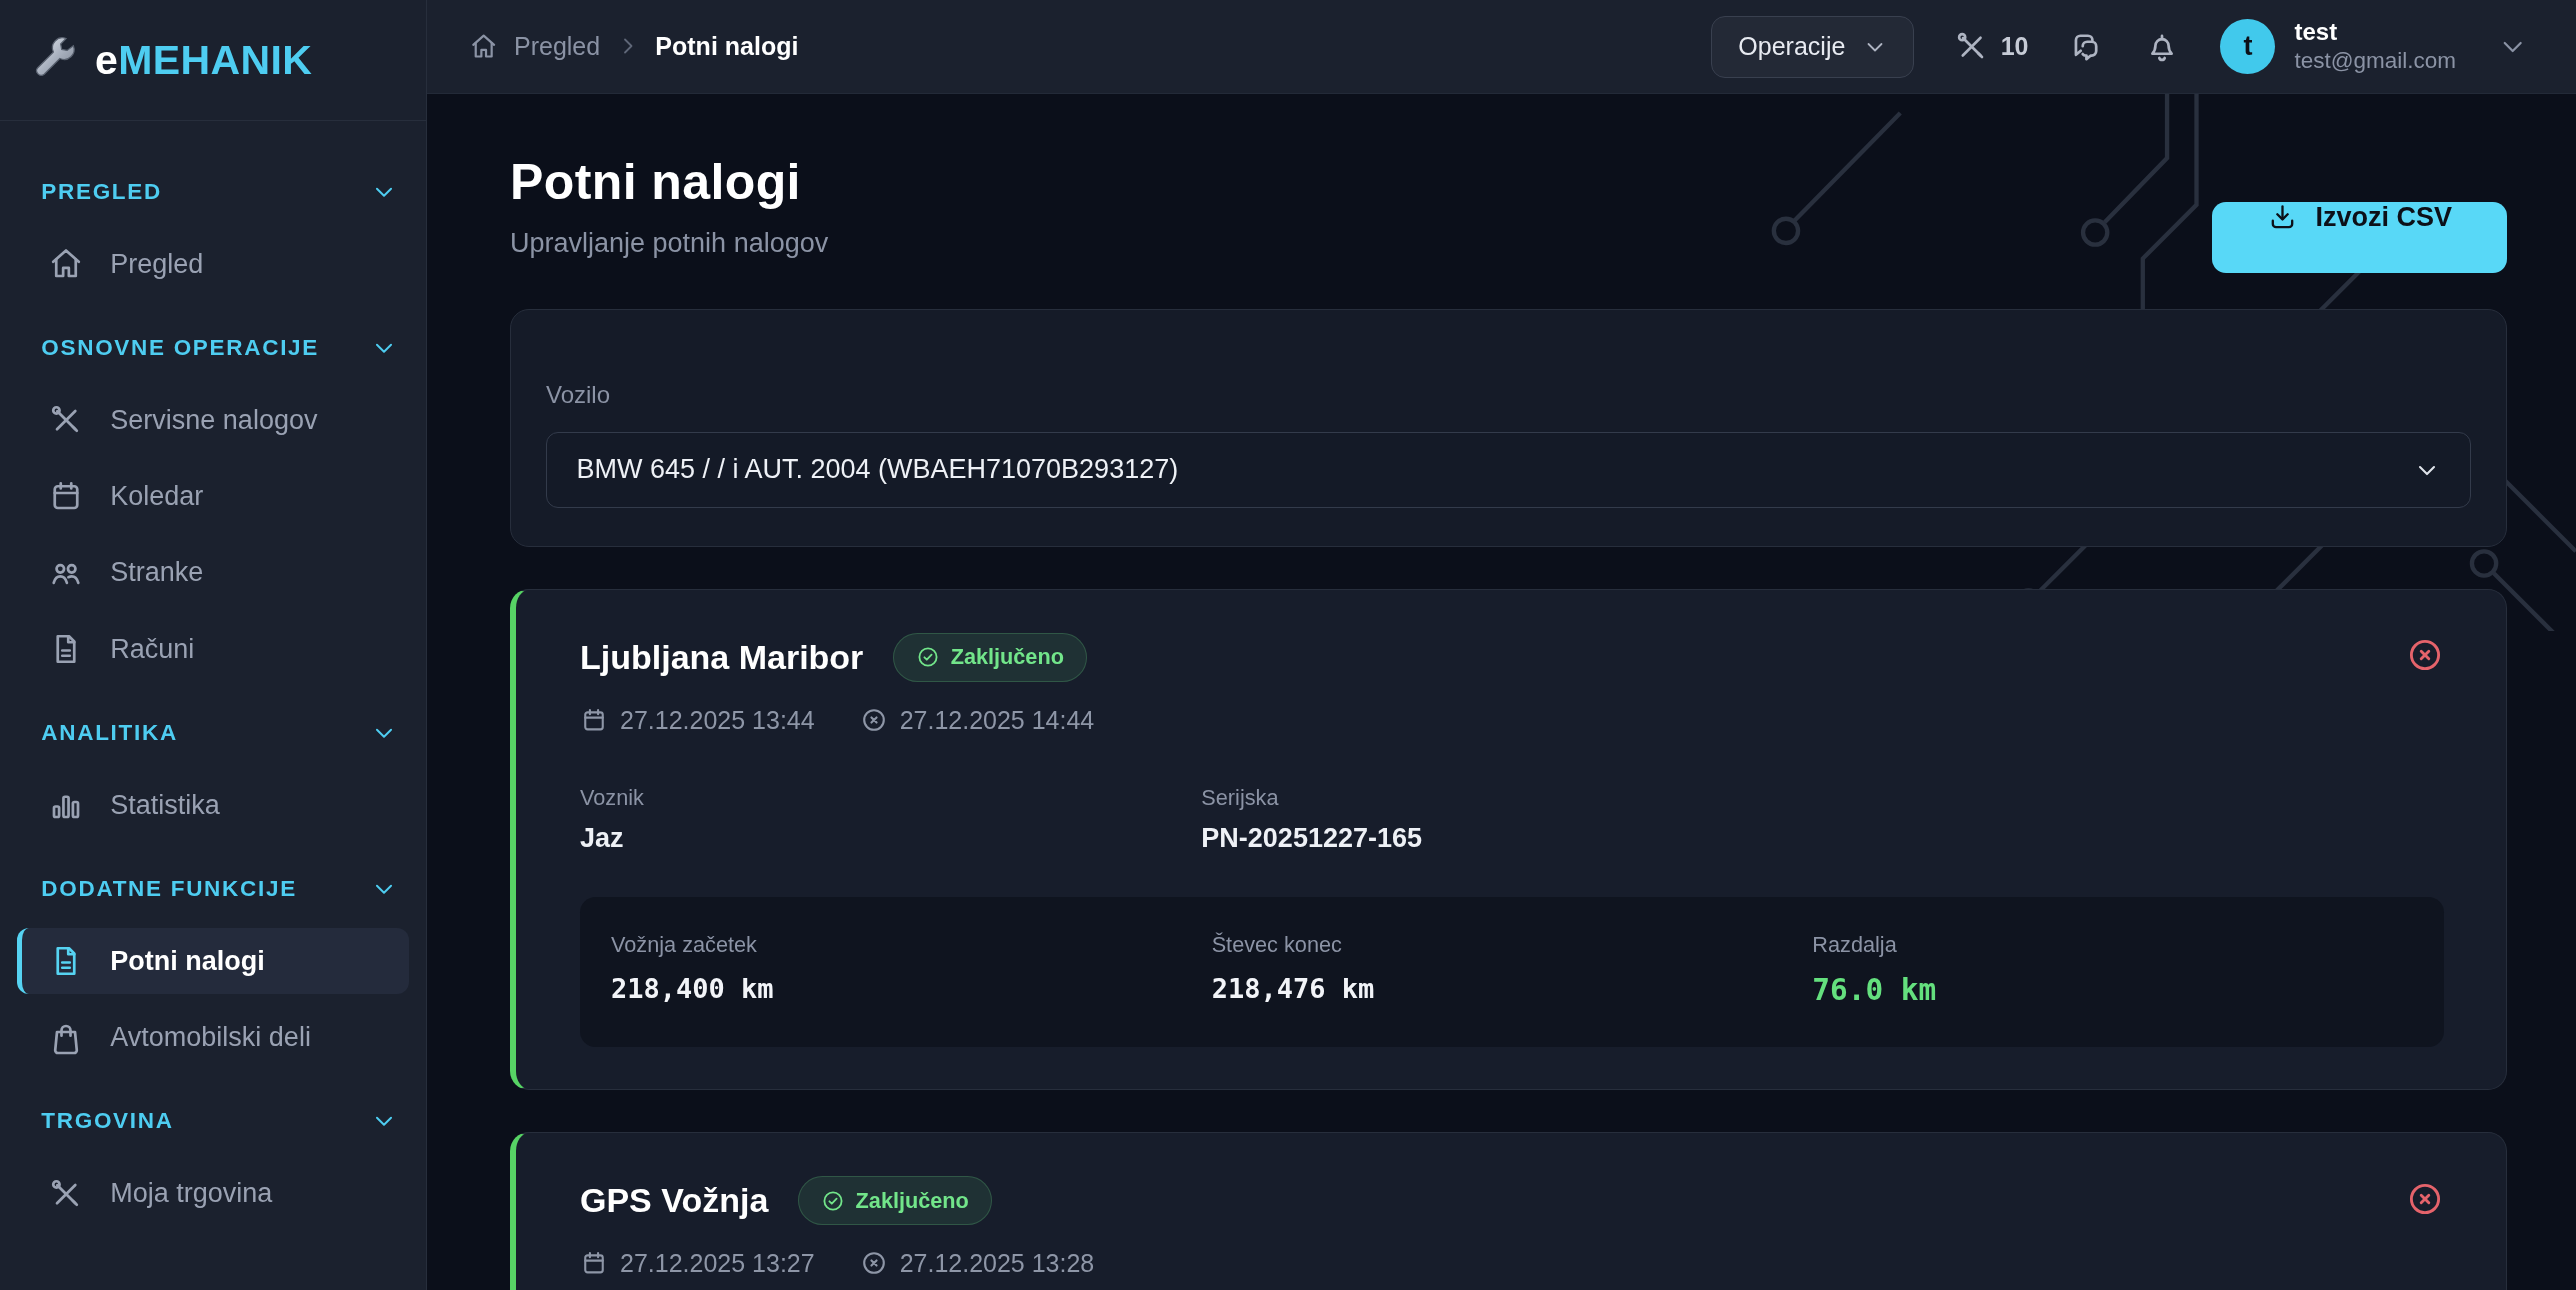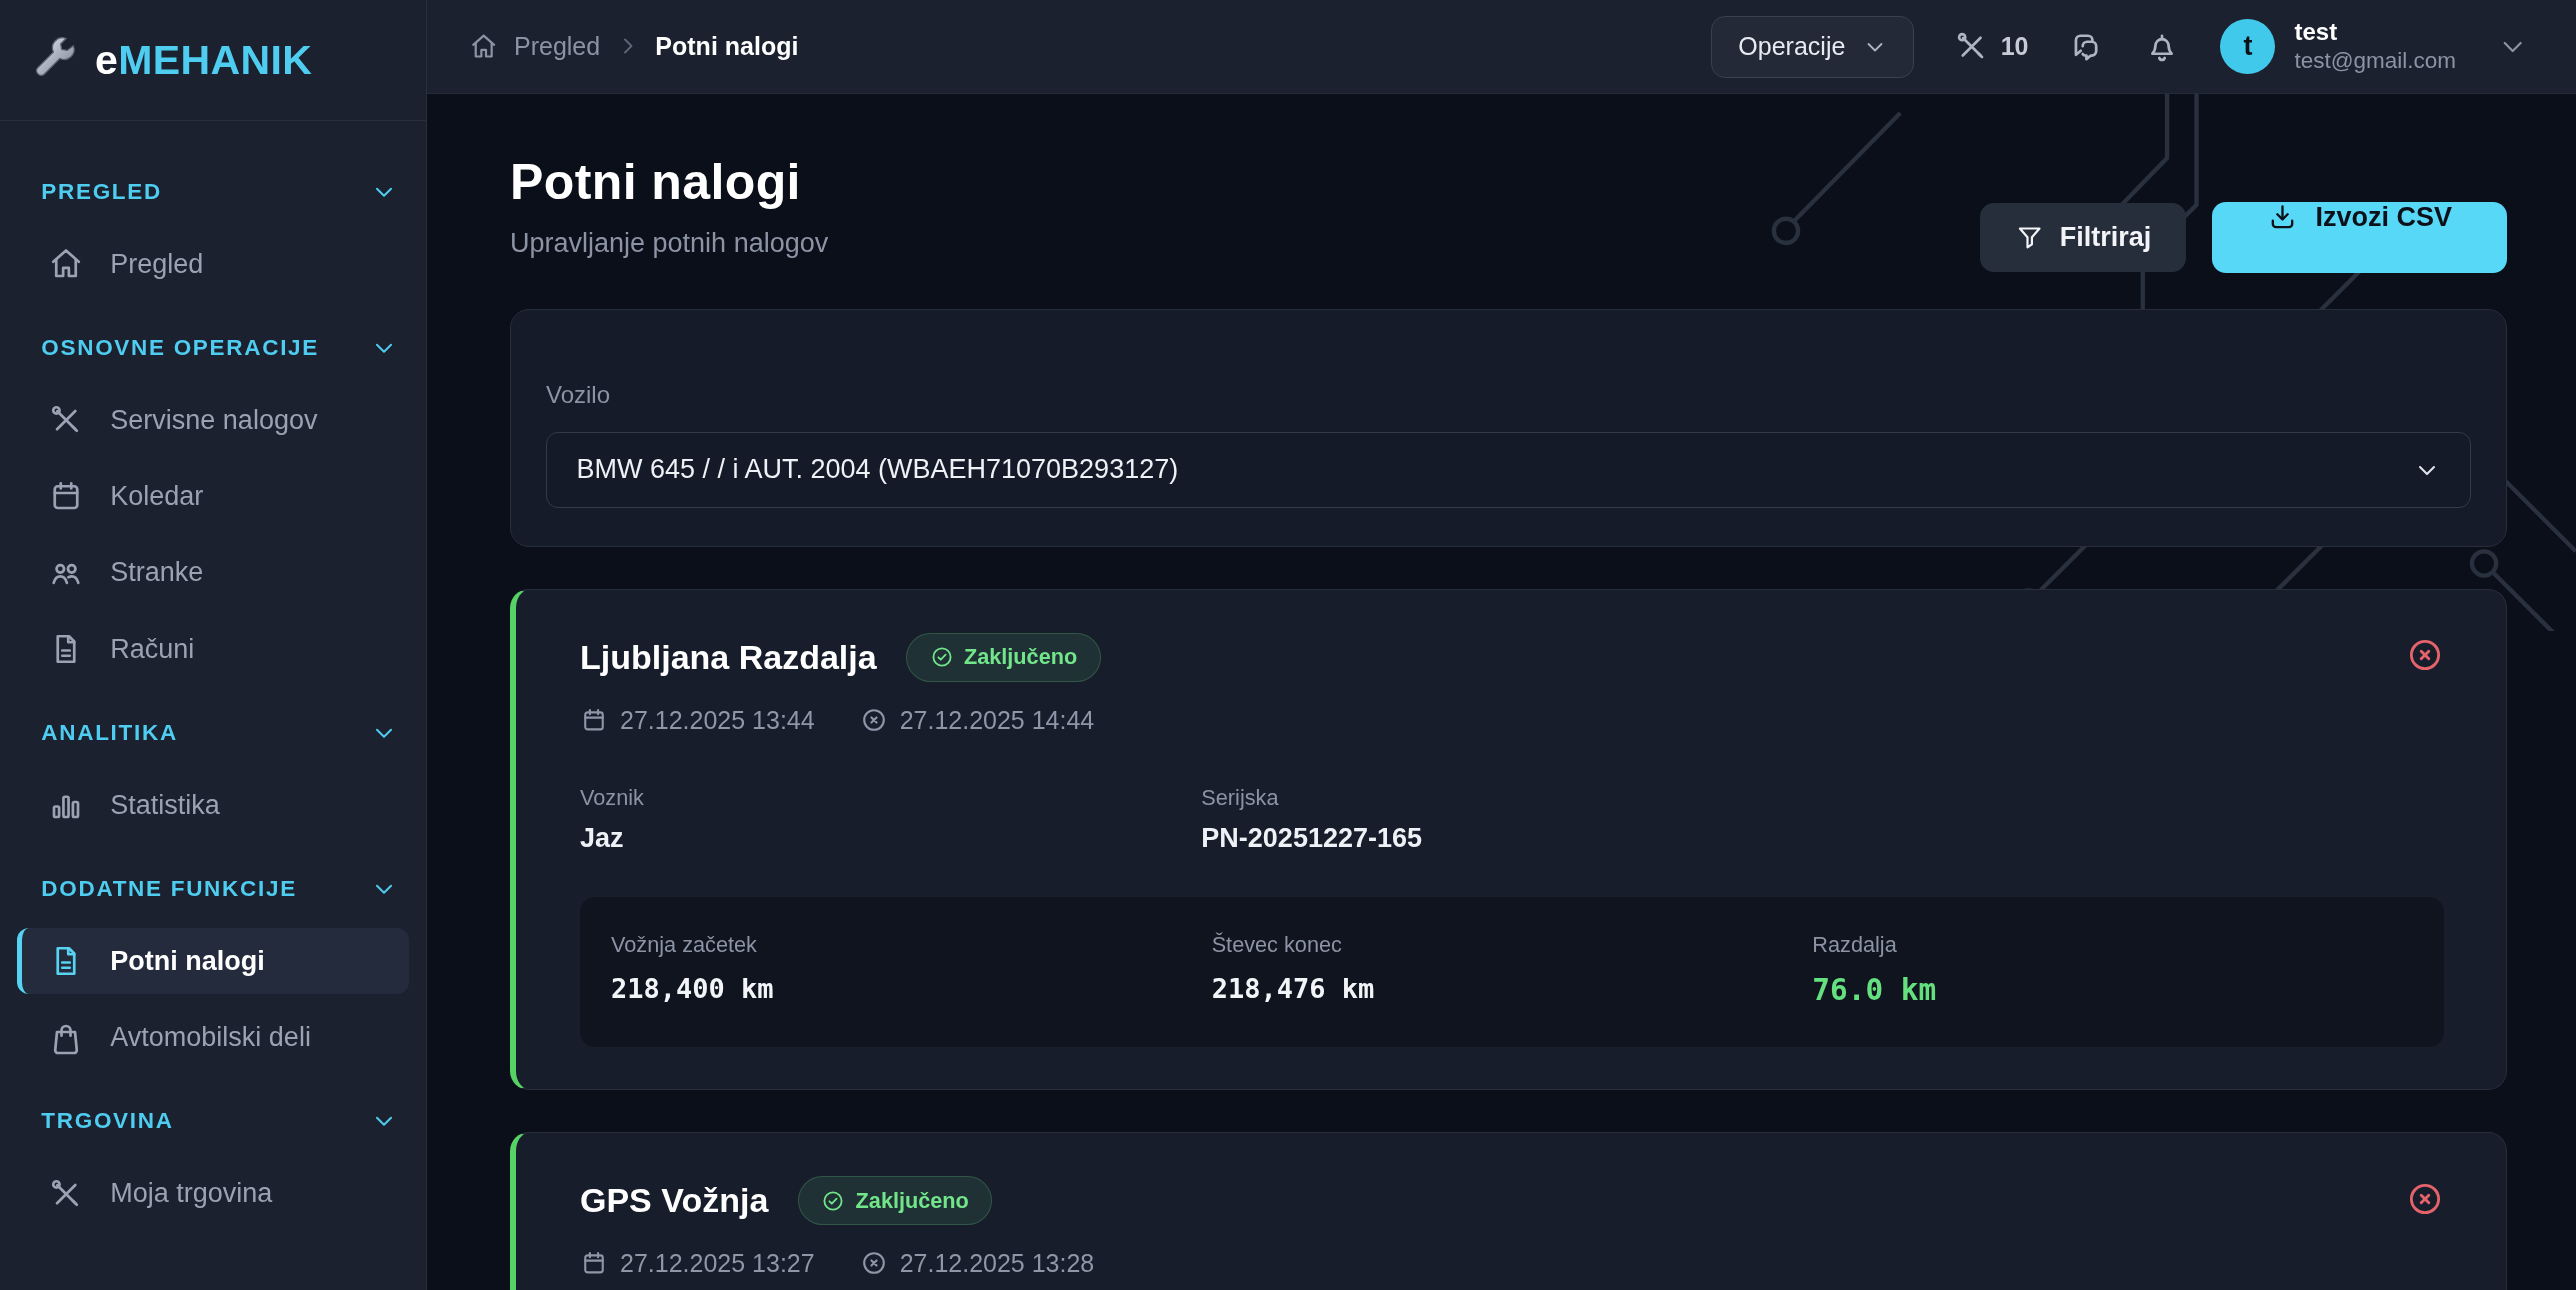--- a/index.html
+++ b/index.html
@@ -402,28 +402,20 @@
         <path d="M750 578L902 426"></path>
       <path d="M1100 528L948 376"></path>
         <path d="M1100 648L1005 553"></path>
         <circle cx="994" cy="542" r="14"></circle>
     </svg>
 
     <div class="page-head">
       <h1 class="page-title">Potni nalogi</h1>
       <div class="page-sub">Upravljanje potnih nalogov</div>
       <div class="head-actions">
-        <button class="btn-filter">
-          <svg class="ficon" viewBox="0 0 24 24">
-              <g class="ic">
-                <path d="M4 4.5h16l-6.2 7.2v5.8l-3.6 2.3v-8.1z"></path>
-              </g>
-            </svg>
-          <span>Filtriraj</span>
-        </button>
         <button class="btn-export">
           <svg class="dicon" viewBox="0 0 24 24">
               <g class="ic">
                 <path d="M12 3.5V13"></path>
                 <path d="M8 9.5l4 4 4-4"></path>
                 <path d="M4.5 14.5v2.5a2.5 2.5 0 0 0 2.5 2.5h10a2.5 2.5 0 0 0 2.5-2.5v-2.5"></path>
               </g>
             </svg>
           <span>Izvozi CSV</span>
         </button>
@@ -439,21 +431,21 @@
               <path d="M6 9.5l6 6 6-6"></path>
             </g>
           </svg>
       </div>
     </section>
 
     <div id="orders">
   <article class="card">
     <div class="card-head">
       <div class="card-title-wrap">
-        <h2 class="card-title">Ljubljana Razdalja</h2>
+        <h2 class="card-title">Ljubljana Maribor</h2>
         <span class="badge">
           <svg class="cicon" viewBox="0 0 24 24">
                   <g class="ic">
                     <circle cx="12" cy="12" r="8.6"></circle>
                     <path d="M8.4 12.3l2.4 2.4 4.8-5"></path>
                   </g>
                 </svg>
           <span class="badge-label">Zaključeno</span>
         </span>
       </div>

